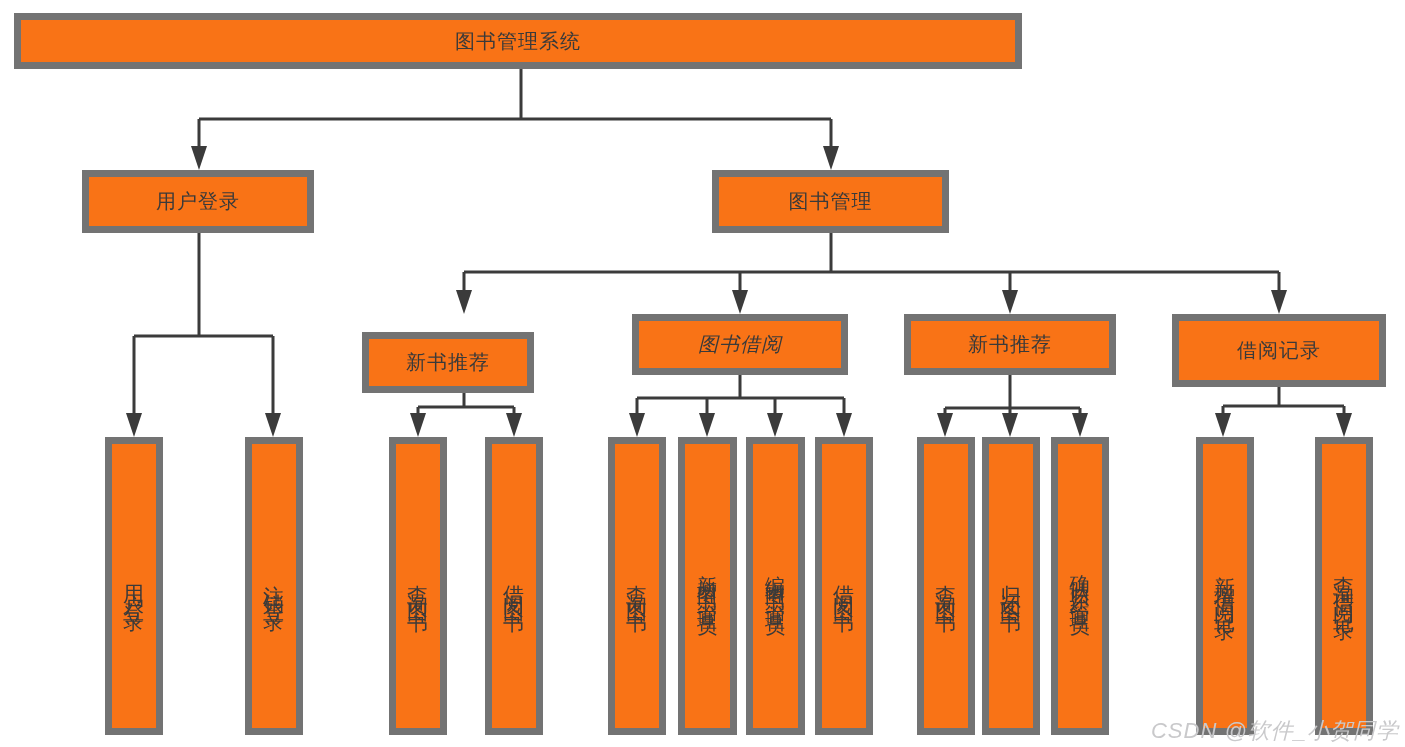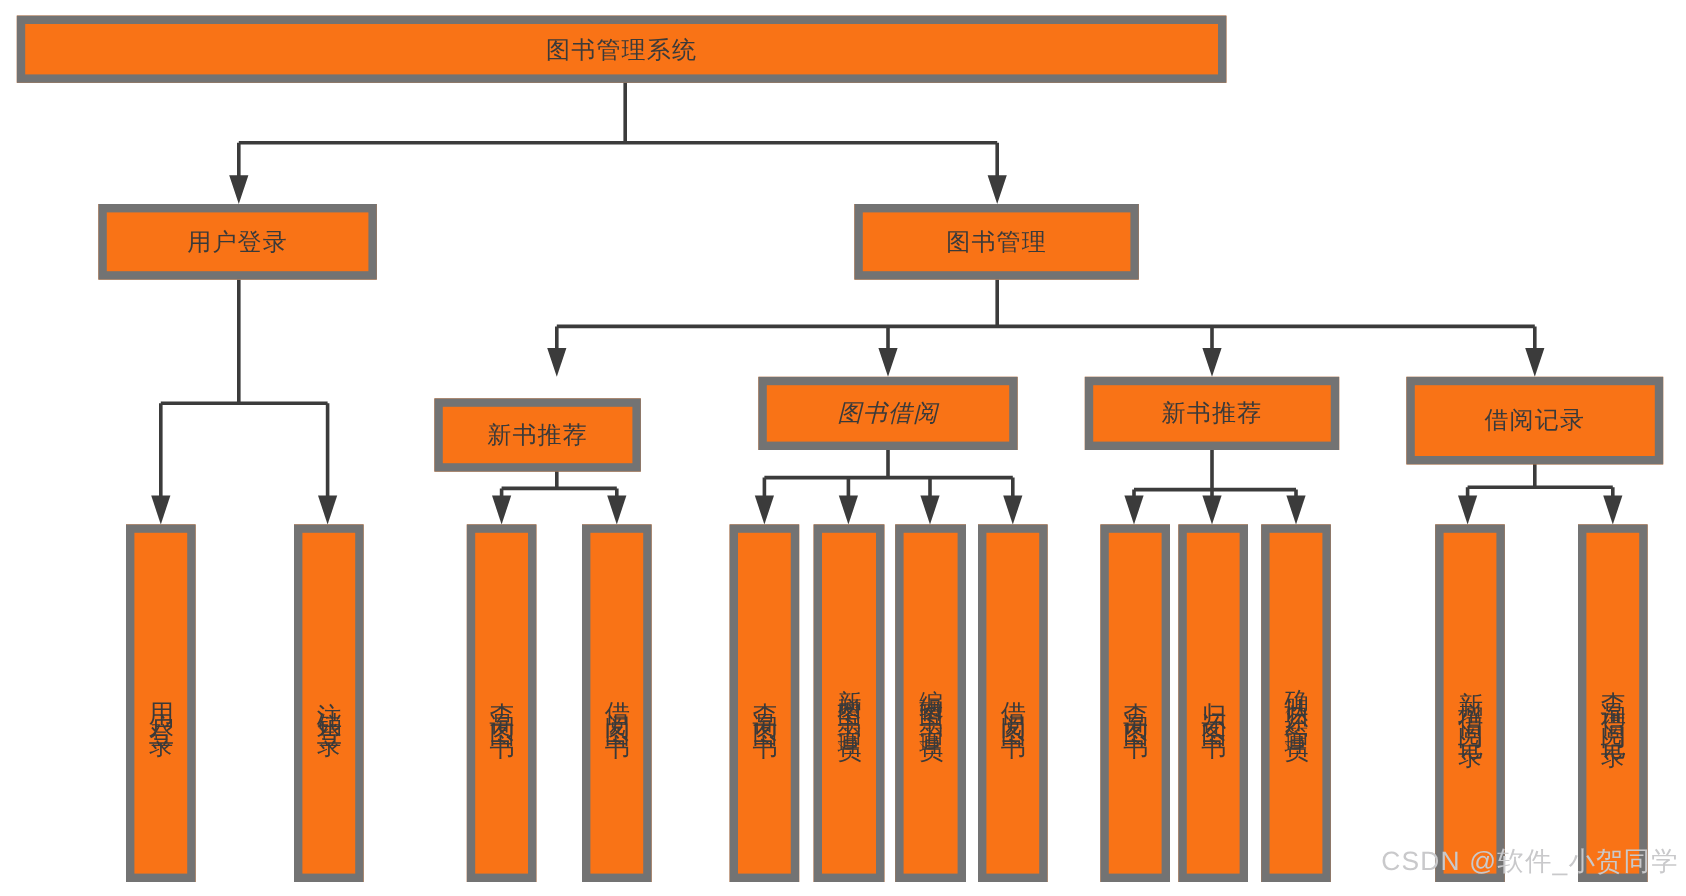--- a/index.html
+++ b/index.html
@@ -17,23 +17,23 @@
   }
   .hbox { font-size:20px; letter-spacing:1px; }
   .root { font-size:20px; }
   .vbox  { }
   .vtext {
     writing-mode:vertical-rl;
     font-size:21px; letter-spacing:9px; line-height:1;
   }
   .vtext.long { letter-spacing:6px; font-size:20px; }
   .watermark {
-    position:absolute; right:6px; bottom:14px;
+    position:absolute; right:6px; bottom:1px;
     font-size:22px; letter-spacing:1px;
-    color:#c9c9cb; white-space:nowrap;
+    color:#c9c9cb; white-space:nowrap;font-style:italic;
   }
 </style>
 </head>
 <body>
 
 <div class="stage">
 
   <svg class="connectors" width="1405" height="747" viewBox="0 0 1405 747" xmlns="http://www.w3.org/2000/svg">
     <g stroke="#3b3b3b" stroke-width="3" fill="none">
 

